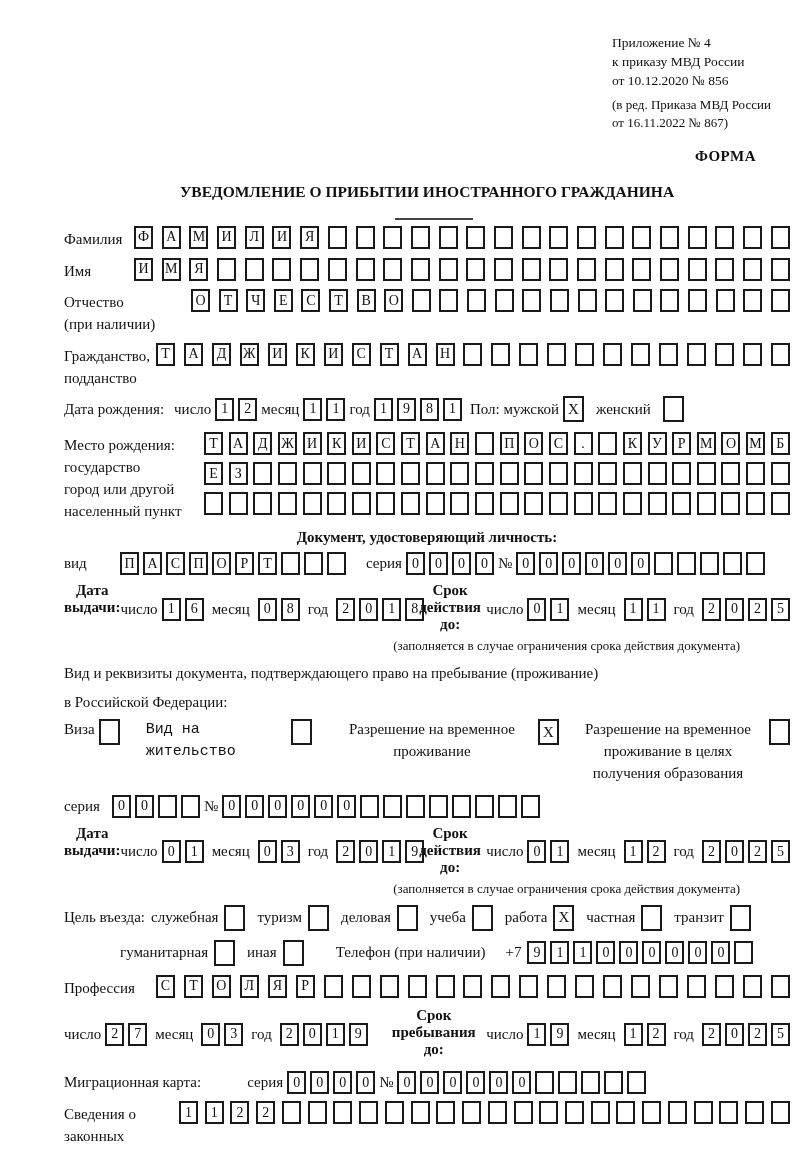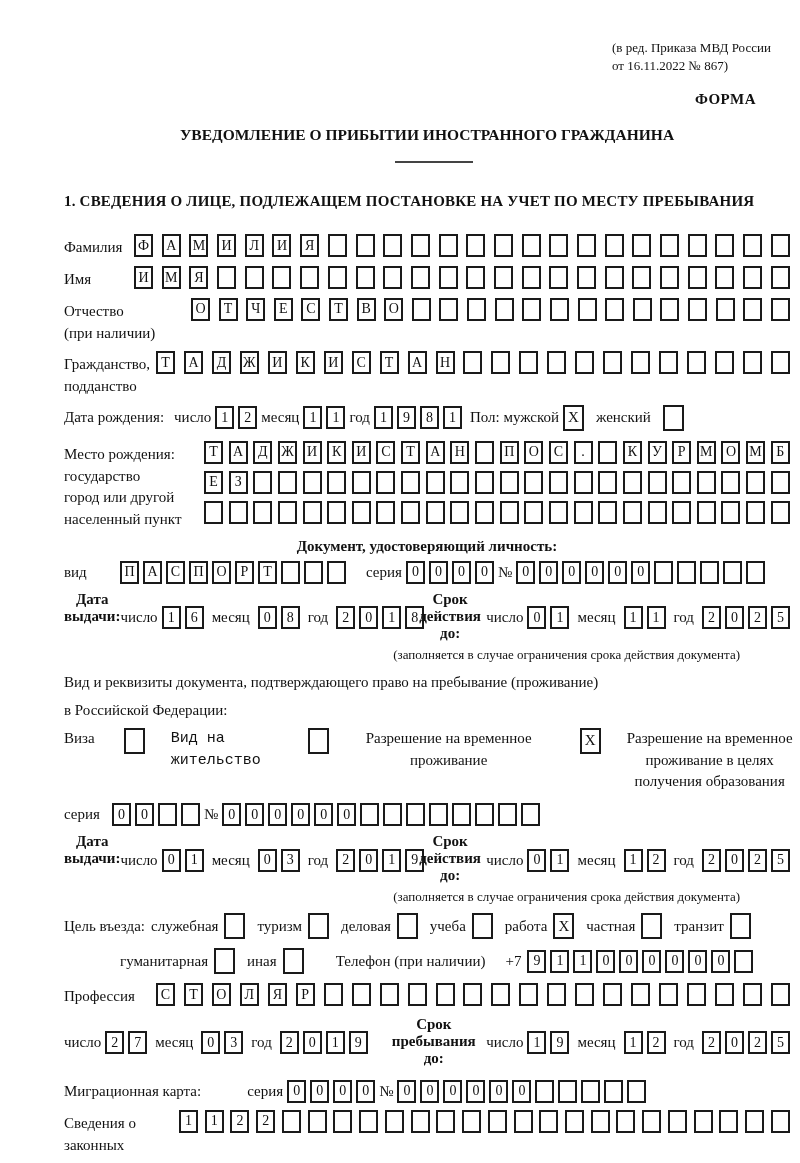--- a/index.html
+++ b/index.html
@@ -41,44 +41,48 @@
 
   .daterow { display:flex; margin-bottom:2px; }
   .dgroup { display:flex; }
   .dgleft { width:350px; }
   .dheading { text-align:center; font-weight:bold; margin-bottom:3px; }
   .dboxes { display:flex; align-items:center; gap:4px; }
   .note-right { font-size:13px; text-align:right; padding-right:50px; margin-top:2px; margin-bottom:8px; }
   .plain { margin-bottom:6px; line-height:1.5; }
 
   .optrow { display:flex; align-items:flex-start; margin-top:4px; margin-bottom:10px; }
-  .opt { display:flex; align-items:flex-start;gap:25px; }
+  .opt { display:flex; align-items:flex-start; }
   .optlabel { line-height:1.45; }
   .optlabel.centered { text-align:center; }
   .purp { display:flex; align-items:center; margin-bottom:9px; flex-wrap:nowrap; }
   .purp .lbl2 { margin-right:6px; }
   .purp .cbox { margin-right:12px; }
 </style>
 </head>
 <body>
 
 <div class="page">
 
+  <div class="appendix">
+    <div>Приложение № 4</div>
+    <div>к приказу МВД России</div>
+    <div>от 10.12.2020 № 856</div>
+  </div>
   <div class="edition">
     <div>(в ред. Приказа МВД России</div>
     <div>от 16.11.2022 № 867)</div>
   </div>
   <div class="forma">ФОРМА</div>
 
   <div class="title">
     <div>УВЕДОМЛЕНИЕ О ПРИБЫТИИ ИНОСТРАННОГО ГРАЖДАНИНА</div>
     <div><span class="blankline"></span></div>
   </div>
 
-  <div class="sect">1. СВЕДЕНИЯ О ЛИЦЕ, ПОДЛЕЖАЩЕМ ПОСТАНОВКЕ НА УЧЕТ ПО МЕСТУ ПРЕБЫВАНИЯ</div>
 
   <div class="frow">
     <div class="flabel w70">Фамилия</div>
     <div class="stretch">
         <span class="box">Ф</span>
         <span class="box">А</span>
         <span class="box">М</span>
         <span class="box">И</span>
         <span class="box">Л</span>
         <span class="box">И</span>

